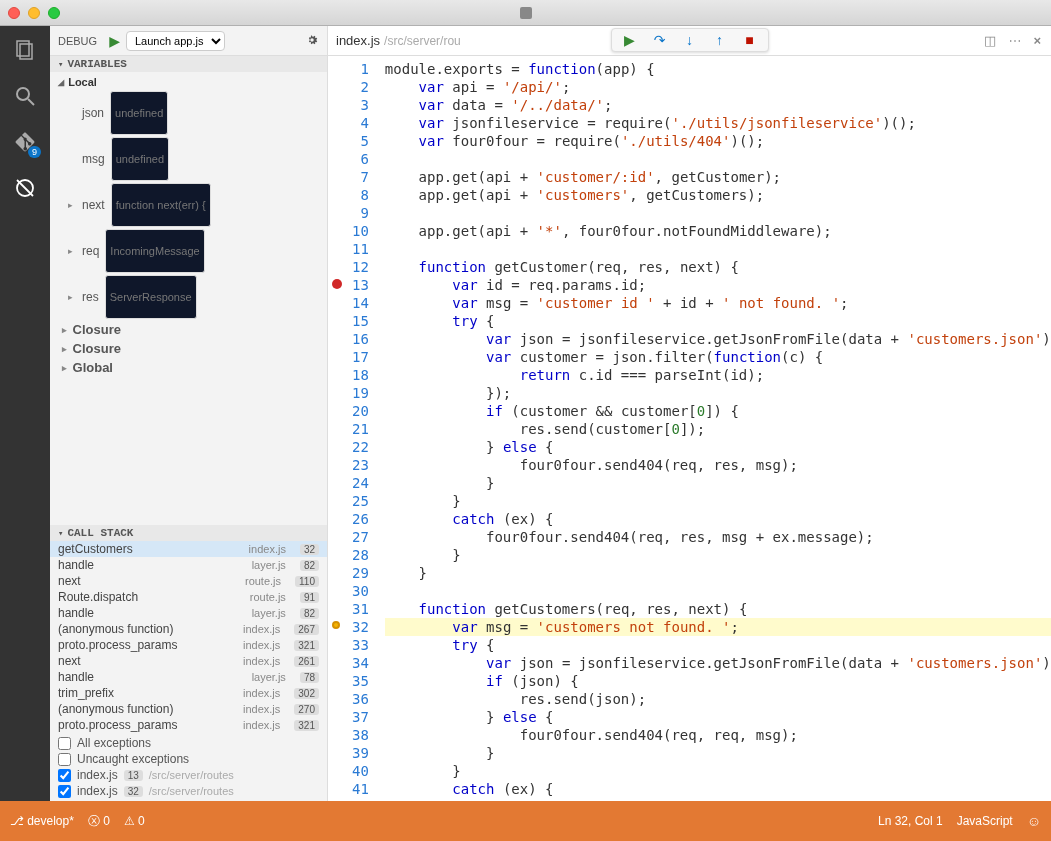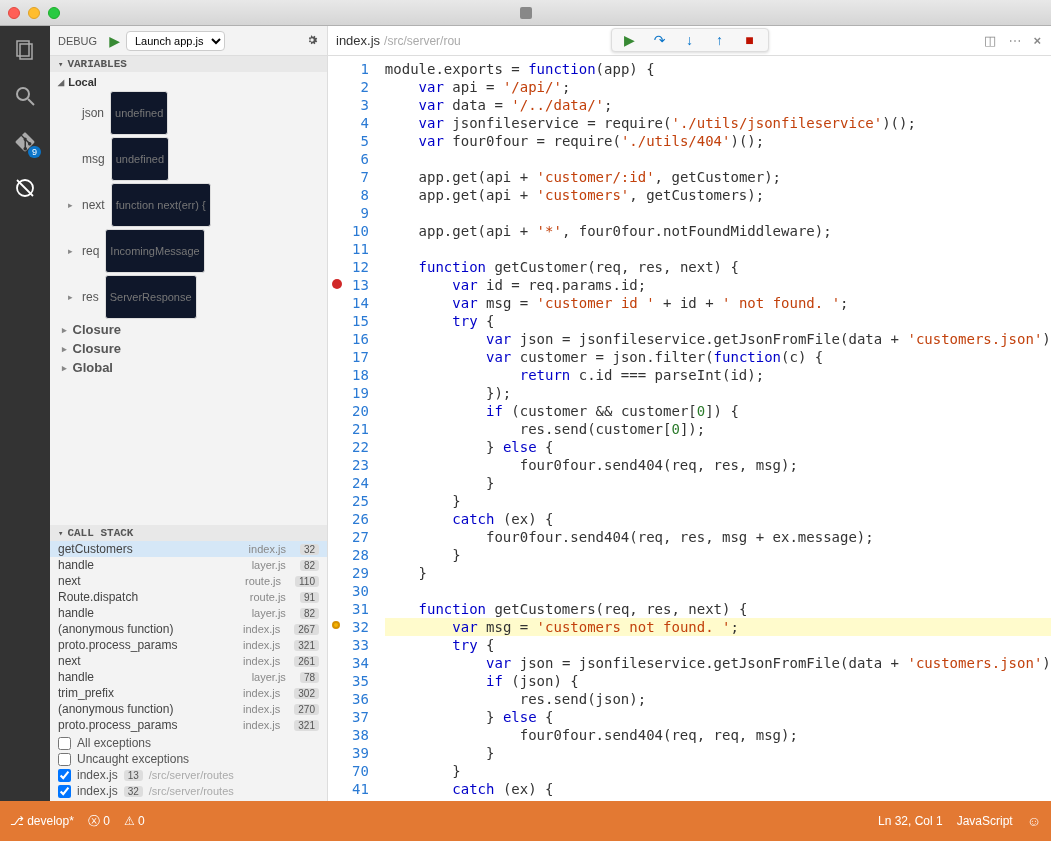--- a/index.html
+++ b/index.html
@@ -347,21 +347,21 @@
           <div class="ln">30</div>
           <div class="ln">31</div>
           <div class="ln hl-gutter">32<span class="glyph cur"></span></div>
           <div class="ln">33</div>
           <div class="ln">34</div>
           <div class="ln">35</div>
           <div class="ln">36</div>
           <div class="ln">37</div>
           <div class="ln">38</div>
           <div class="ln">39</div>
-          <div class="ln">70</div>
+          <div class="ln">40</div>
           <div class="ln">41</div>
           <div class="ln">42</div>
         </div>
       <div class="code" id="code"><div class="row">module.exports = <span class="kw">function</span>(app) {</div><div class="row">    <span class="kw">var</span> api = <span class="str">'/api/'</span>;</div><div class="row">    <span class="kw">var</span> data = <span class="str">'/../data/'</span>;</div><div class="row">    <span class="kw">var</span> jsonfileservice = require(<span class="str">'./utils/jsonfileservice'</span>)();</div><div class="row">    <span class="kw">var</span> four0four = require(<span class="str">'./utils/404'</span>)();</div><div class="row"></div><div class="row">    app.get(api + <span class="str">'customer/:id'</span>, getCustomer);</div><div class="row">    app.get(api + <span class="str">'customers'</span>, getCustomers);</div><div class="row"></div><div class="row">    app.get(api + <span class="str">'*'</span>, four0four.notFoundMiddleware);</div><div class="row"></div><div class="row">    <span class="kw">function</span> getCustomer(req, res, next) {</div><div class="row">        <span class="kw">var</span> id = req.params.id;</div><div class="row">        <span class="kw">var</span> msg = <span class="str">'customer id '</span> + id + <span class="str">' not found. '</span>;</div><div class="row">        <span class="kw">try</span> {</div><div class="row">            <span class="kw">var</span> json = jsonfileservice.getJsonFromFile(data + <span class="str">'customers.json'</span>);</div><div class="row">            <span class="kw">var</span> customer = json.filter(<span class="kw">function</span>(c) {</div><div class="row">                <span class="kw">return</span> c.id === parseInt(id);</div><div class="row">            });</div><div class="row">            <span class="kw">if</span> (customer &amp;&amp; customer[<span class="num">0</span>]) {</div><div class="row">                res.send(customer[<span class="num">0</span>]);</div><div class="row">            } <span class="kw">else</span> {</div><div class="row">                four0four.send404(req, res, msg);</div><div class="row">            }</div><div class="row">        }</div><div class="row">        <span class="kw">catch</span> (ex) {</div><div class="row">            four0four.send404(req, res, msg + ex.message);</div><div class="row">        }</div><div class="row">    }</div><div class="row"></div><div class="row">    <span class="kw">function</span> getCustomers(req, res, next) {</div><div class="row hl">        <span class="kw">var</span> msg = <span class="str">'customers not found. '</span>;</div><div class="row">        <span class="kw">try</span> {</div><div class="row">            <span class="kw">var</span> json = jsonfileservice.getJsonFromFile(data + <span class="str">'customers.json'</span>);</div><div class="row">            <span class="kw">if</span> (json) {</div><div class="row">                res.send(json);</div><div class="row">            } <span class="kw">else</span> {</div><div class="row">                four0four.send404(req, req, msg);</div><div class="row">            }</div><div class="row">        }</div><div class="row">        <span class="kw">catch</span> (ex) {</div><div class="row">            four0four.send404(req, res, msg + ex.message);</div></div>
     </div>
   </div>
 </div>
 
 <div class="statusbar">
   <span>⎇ <span>develop*</span></span>

